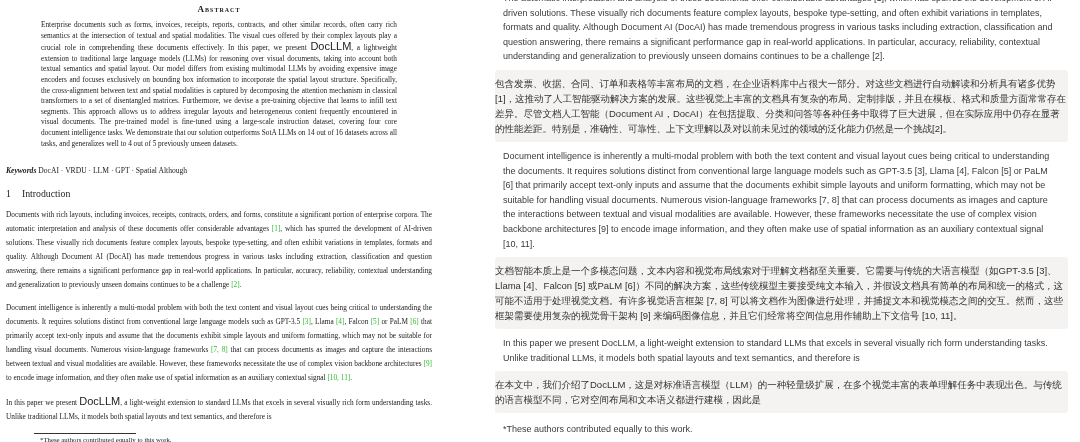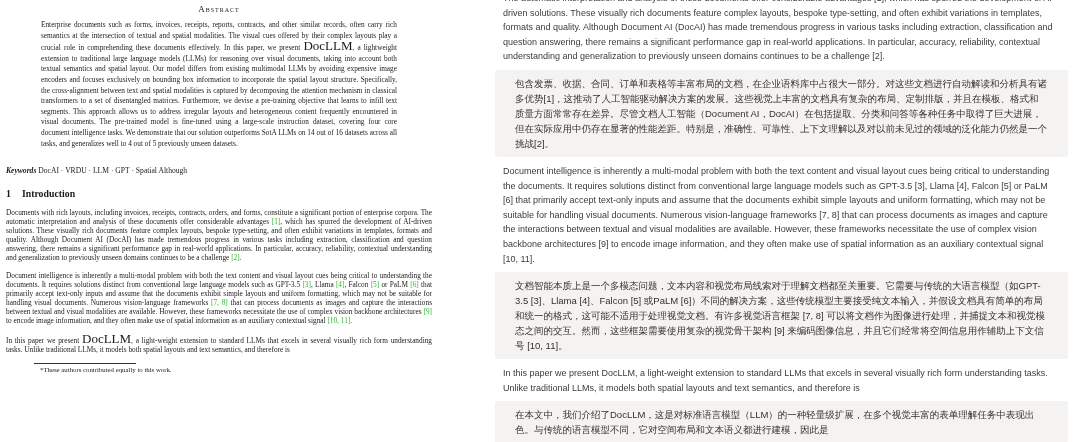--- a/index.html
+++ b/index.html
@@ -6,50 +6,50 @@
   html,body { width:1080px; height:442px; overflow:hidden; background:#ffffff; }
 
   
   .pdf-pane {
     position:absolute; left:0; top:0; width:478px; height:442px;
     background:#fff; overflow:hidden;
     font-family:"Liberation Serif","DejaVu Serif",serif; color:#1b1b1b;
   }
   .pdf-inner { margin-left:6px; width:426px; }
   .abs-head {
-    padding-top:4px; text-align:center; font-weight:400;
+    padding-top:4px; text-align:center; font-weight:700;
     font-variant:small-caps; letter-spacing:1px; font-size:9px;
   }
   .abs-body {
     width:356px; margin:6px auto 0; text-align:justify;
     font-size:7.3px; line-height:10.6px;
   }
   .kw-line { margin-top:17px; font-size:7.6px; }
   .kw-label { font-weight:700;font-style:italic; }
-  .sec-head { margin-top:13px; font-size:9.8px; font-weight:700; }
+  .sec-head { margin-top:13px; font-size:9.8px; font-weight:400; }
   .sec-num { margin-right:11px; }
-  .pdf-para { margin-top:9px; text-align:justify; font-size:7.3px; line-height:9px; }
+  .pdf-para { margin-top:9px; text-align:justify; font-size:7.3px; line-height:14px; }
   .cite { text-decoration:none; cursor:pointer; }
-  .tt { font-family:Liberation Serif, serif; font-size:13px; }
+  .tt { font-family:Liberation Sans, sans-serif; font-size:11px; }
   .fn-rule { margin:9px 0 2px 28px; width:102px; border-top:0.8px solid #333; }
   .fn-text { margin-left:34px; font-size:6.8px; }
 
   
   .trans-pane {
     position:absolute; left:495px; top:0; width:573px; height:442px;
     overflow:hidden; background:#fff;
     font-family:"Liberation Sans","DejaVu Sans",sans-serif;
   }
   .en {
     font-size:9px; line-height:14.6px; color:#3c3b39;
     padding:0 10px 0 8px; margin-bottom:6px;
   }
   .en.first { margin-top:-9px; }
   .cn {
-    background:#f4f3f1; border-radius:3px; padding:6px 20px;
+    background:#f4f3f1; border-radius:3px; padding:6px 0;
     font-size:9.5px; line-height:15px; color:#33312e; margin-bottom:7px;
   }
   .en.fn-en { margin-top:9px; margin-bottom:10px; }
 </style>
 </head>
 <body>
 
 <div>
 
   <div class="pdf-pane">

